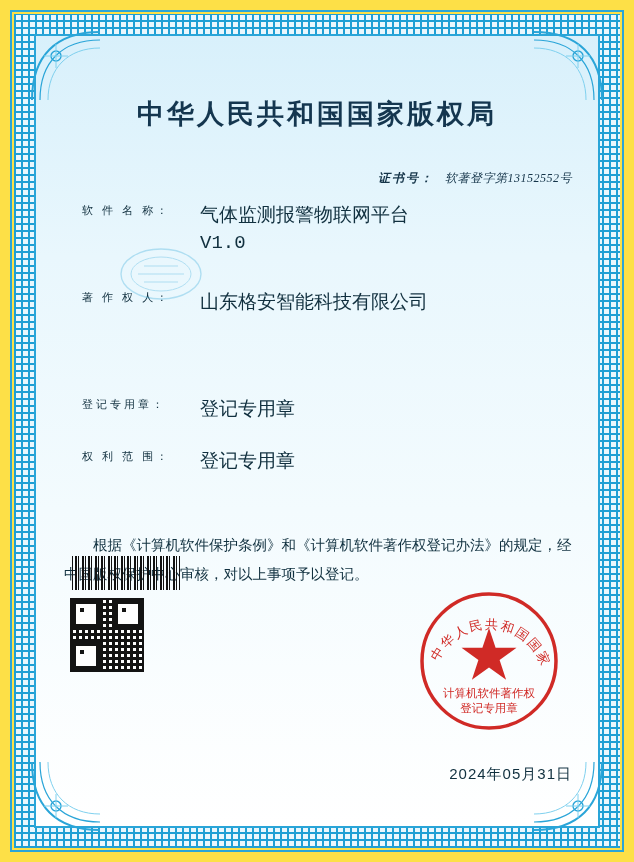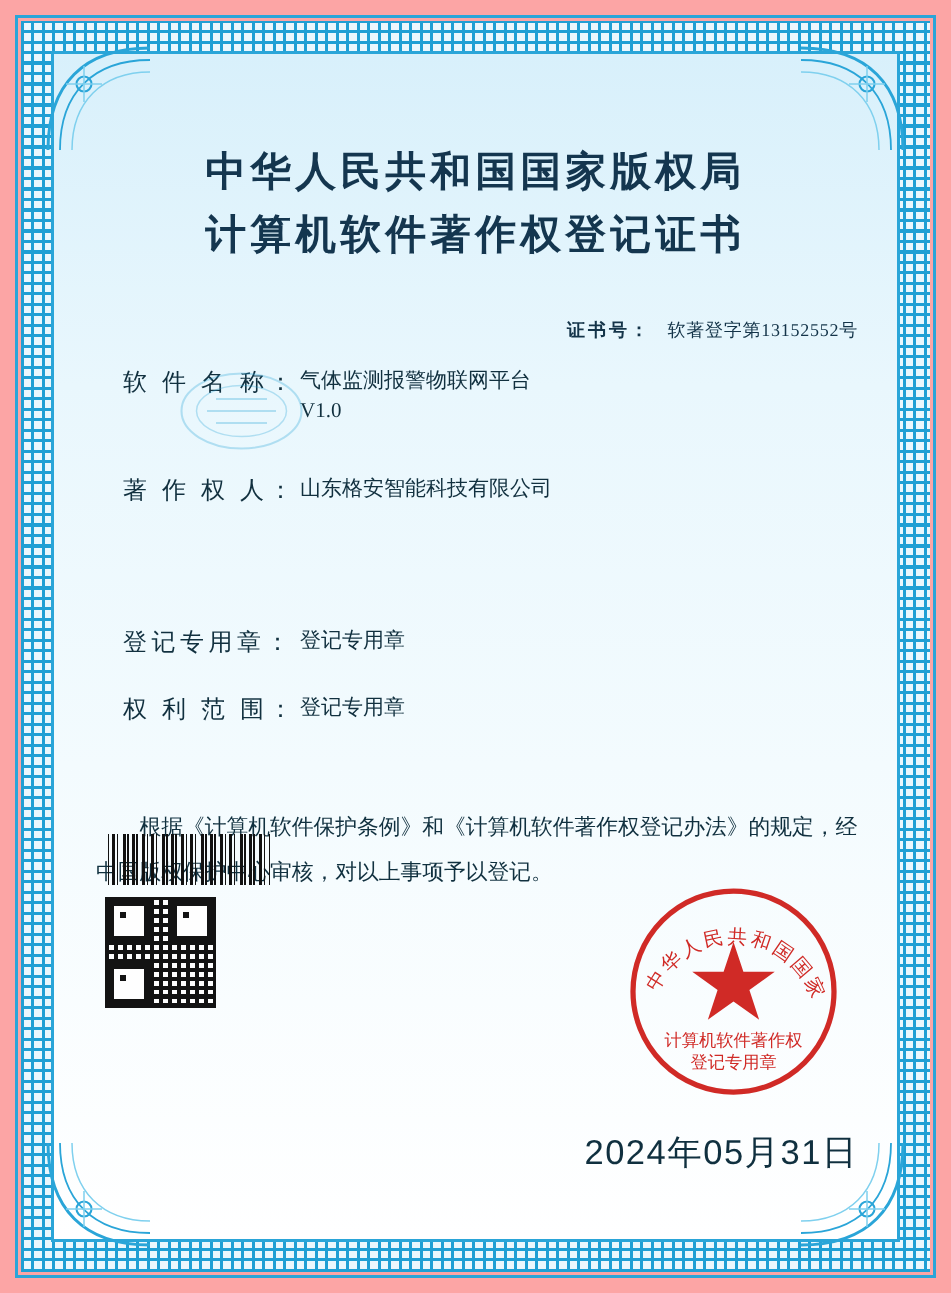--- a/index.html
+++ b/index.html
@@ -13,21 +13,21 @@
     font-family: "Liberation Serif", serif;
     overflow: hidden;
   }
 
   
   .certificate {
     position: relative;
     width: 634px;
     height: 862px;
     box-sizing: border-box;
-    background: #fca5a5;
+    background: #fde047;
   }
 
   
   .border-band {
     position: absolute;
     left: 14px;
     top: 14px;
     right: 14px;
     bottom: 14px;
     box-sizing: border-box;
@@ -100,20 +100,21 @@
     color: #14364f;
     line-height: 1.55;
   }
 
   .cert-no-row {
     margin-top: 34px;
     text-align: right;
     font-size: 12px;
     color: #143449;
     padding-right: 6px;
+    font-style: italic;
   }
   .cert-no-label {
     font-weight: bold;
     letter-spacing: 2px;
   }
   .cert-no-value {
     margin-left: 8px;
     letter-spacing: 0.5px;
   }
 
@@ -125,26 +126,26 @@
     display: flex;
     align-items: flex-start;
     margin-bottom: 6px;
     font-size: 14px;
     color: #11303f;
   }
   .field-label {
     width: 118px;
     flex: none;
     letter-spacing: 3px;
-    font-family: Liberation Serif, serif;
-    font-size: 16px;
+    font-family: Liberation Sans, sans-serif;
+    font-size: 11px;
   }
   .field-value {
-    font-family: Liberation Serif, serif;
-    font-size: 14px;
+    font-family: Liberation Mono, monospace;
+    font-size: 19px;
     line-height: 1.45;
     white-space: pre-line;
   }
 
   .gap-a { height: 26px; }
   .gap-b { height: 74px; }
 
   .statement {
     margin-top: 30px;
     font-size: 14.5px;
@@ -203,21 +204,21 @@
     top: 590px;
     width: 142px;
     height: 142px;
   }
   .seal svg { display: block; }
 
   .issue-date {
     position: absolute;
     right: 62px;
     bottom: 78px;
-    font-size: 23px;
+    font-size: 15px;
     letter-spacing: 1px;
     color: #10303f;
     font-family: "Liberation Sans", sans-serif;
   }
 
   
   .watermark {
     position: absolute;
     left: 62px;
     top: 192px;
@@ -271,21 +272,20 @@
       <path d="M18 70 C18 38 38 18 70 18" fill="none" stroke="#7fd0ee" stroke-width="1"></path>
       <circle cx="26" cy="26" r="5" fill="none" stroke="#2aa5d8" stroke-width="1.4"></circle>
       <path d="M26 14 L26 38 M14 26 L38 26" stroke="#7fd0ee" stroke-width="1"></path>
     </svg>
   </div>
 
   <div class="content">
 
     <div class="title-block">
       <div class="title-line">中华人民共和国国家版权局</div>
-      <div class="title-line">计算机软件著作权登记证书</div>
     </div>
 
     <div class="watermark">
       <svg width="86" height="60" viewBox="0 0 86 60">
         <ellipse cx="43" cy="30" rx="40" ry="25" fill="none" stroke="#2aa5d8" stroke-width="1.4"></ellipse>
         <ellipse cx="43" cy="30" rx="30" ry="17" fill="none" stroke="#2aa5d8" stroke-width="1"></ellipse>
         <path d="M20 30 H66 M26 22 H60 M26 38 H60" stroke="#2aa5d8" stroke-width="1.2"></path>
       </svg>
     </div>
 

